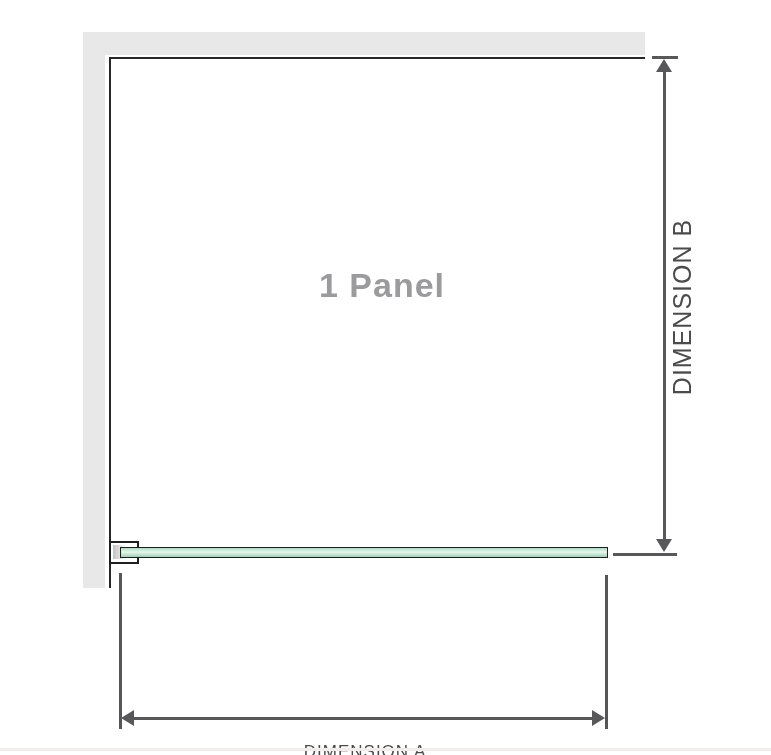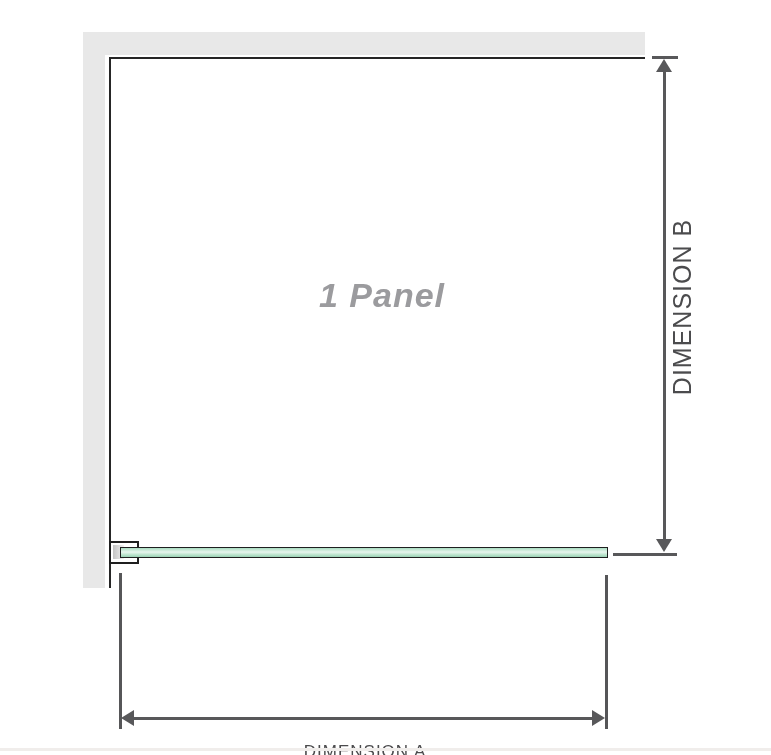--- a/index.html
+++ b/index.html
@@ -12,22 +12,22 @@
   .wall-top{left:83px;top:32px;width:562px;height:23px;}
   .wall-left{left:83px;top:32px;width:22px;height:556px;}
 
   
   .oline{background:#262626;}
   .oline-top{left:109px;top:57px;width:536px;height:2px;}
   .oline-left-upper{left:109px;top:57px;width:2px;height:484px;}
   .oline-left-lower{left:109px;top:562px;width:2px;height:26px;}
 
   
-  .panel-label{left:232px;top:276px;width:300px;text-align:center;
-    font-size:34px;font-style:italic;font-weight:bold;letter-spacing:1px;color:#9b9b9e;}
+  .panel-label{left:232px;top:266px;width:300px;text-align:center;
+    font-size:34px;font-weight:bold;letter-spacing:1px;color:#9b9b9e;}
 
   
   .bracket{left:109px;top:541px;width:30px;height:23px;border:2px solid #1f1f1f;background:#ffffff;z-index:2;}
   .bracket-channel{left:2px;top:2px;width:11px;height:14px;
     background:linear-gradient(90deg,#c3c3c3 0%,#f2f2f2 100%);}
   .glass{left:120px;top:547px;width:488px;height:11px;border:1.5px solid #1f1f1f;z-index:3;
     background:linear-gradient(180deg,#a9dcc1 0%,#e8f6ee 45%,#c2e7d2 70%,#9ad2b4 100%);}
 
   
   .dline{background:#58585a;}

